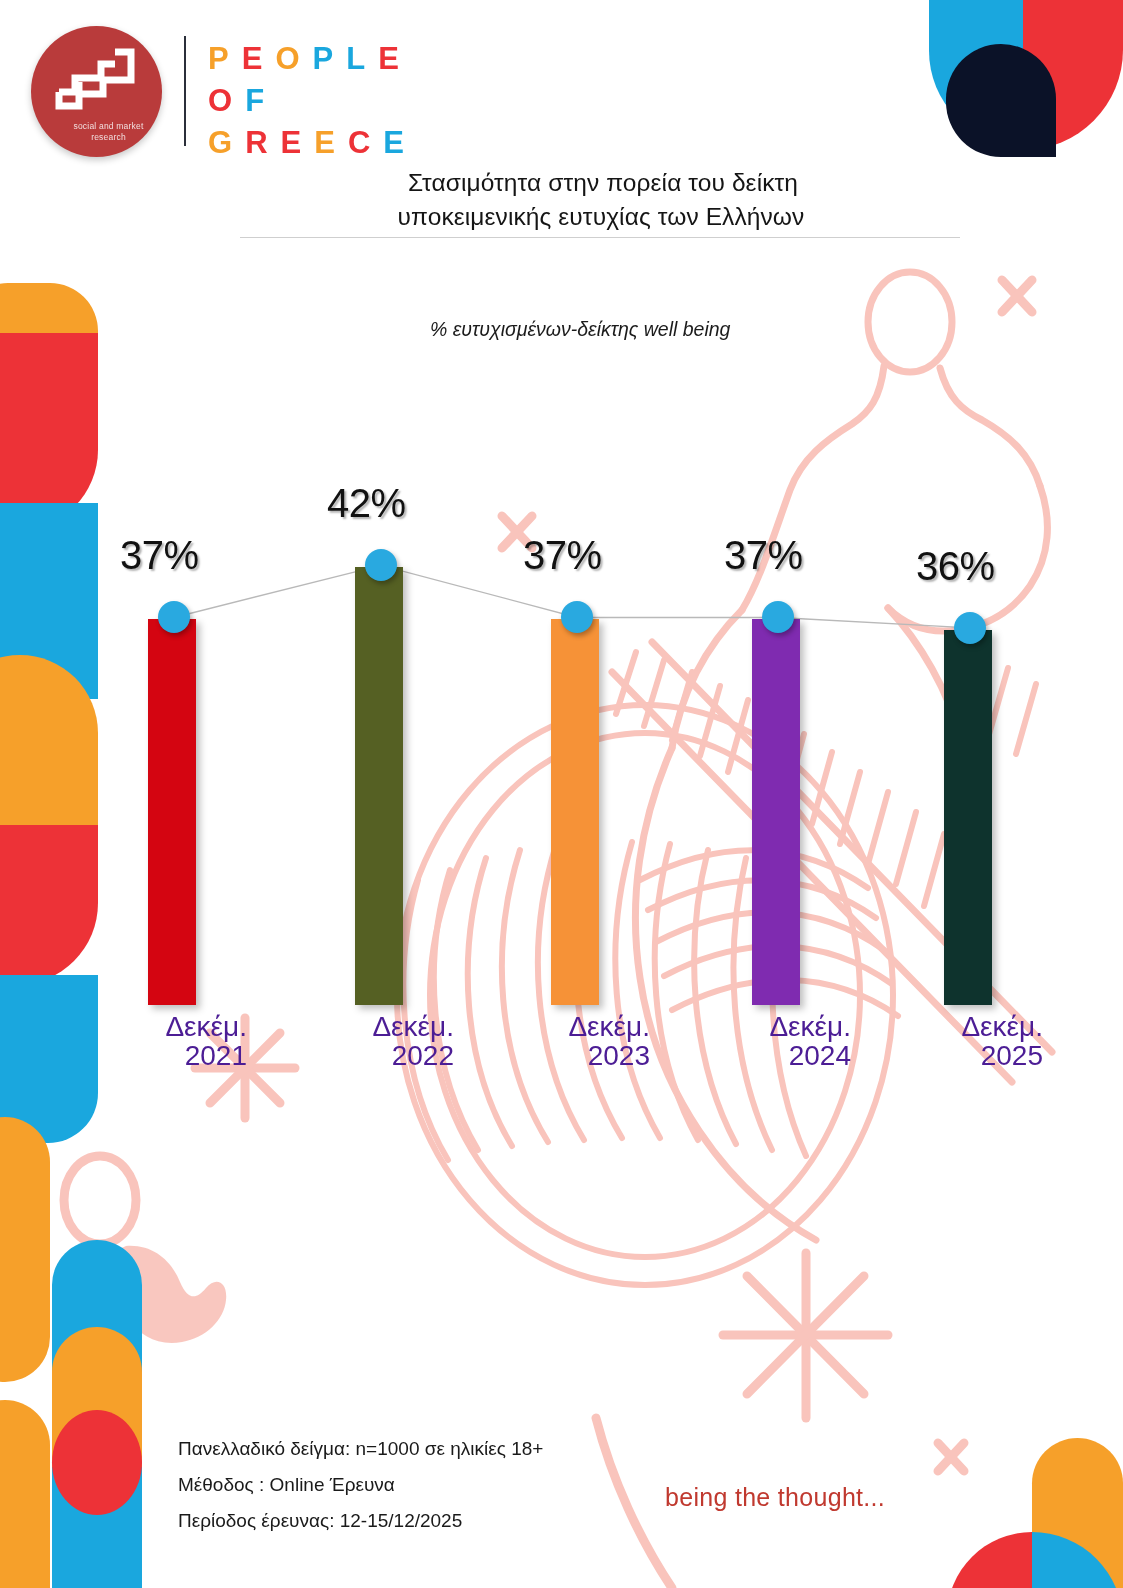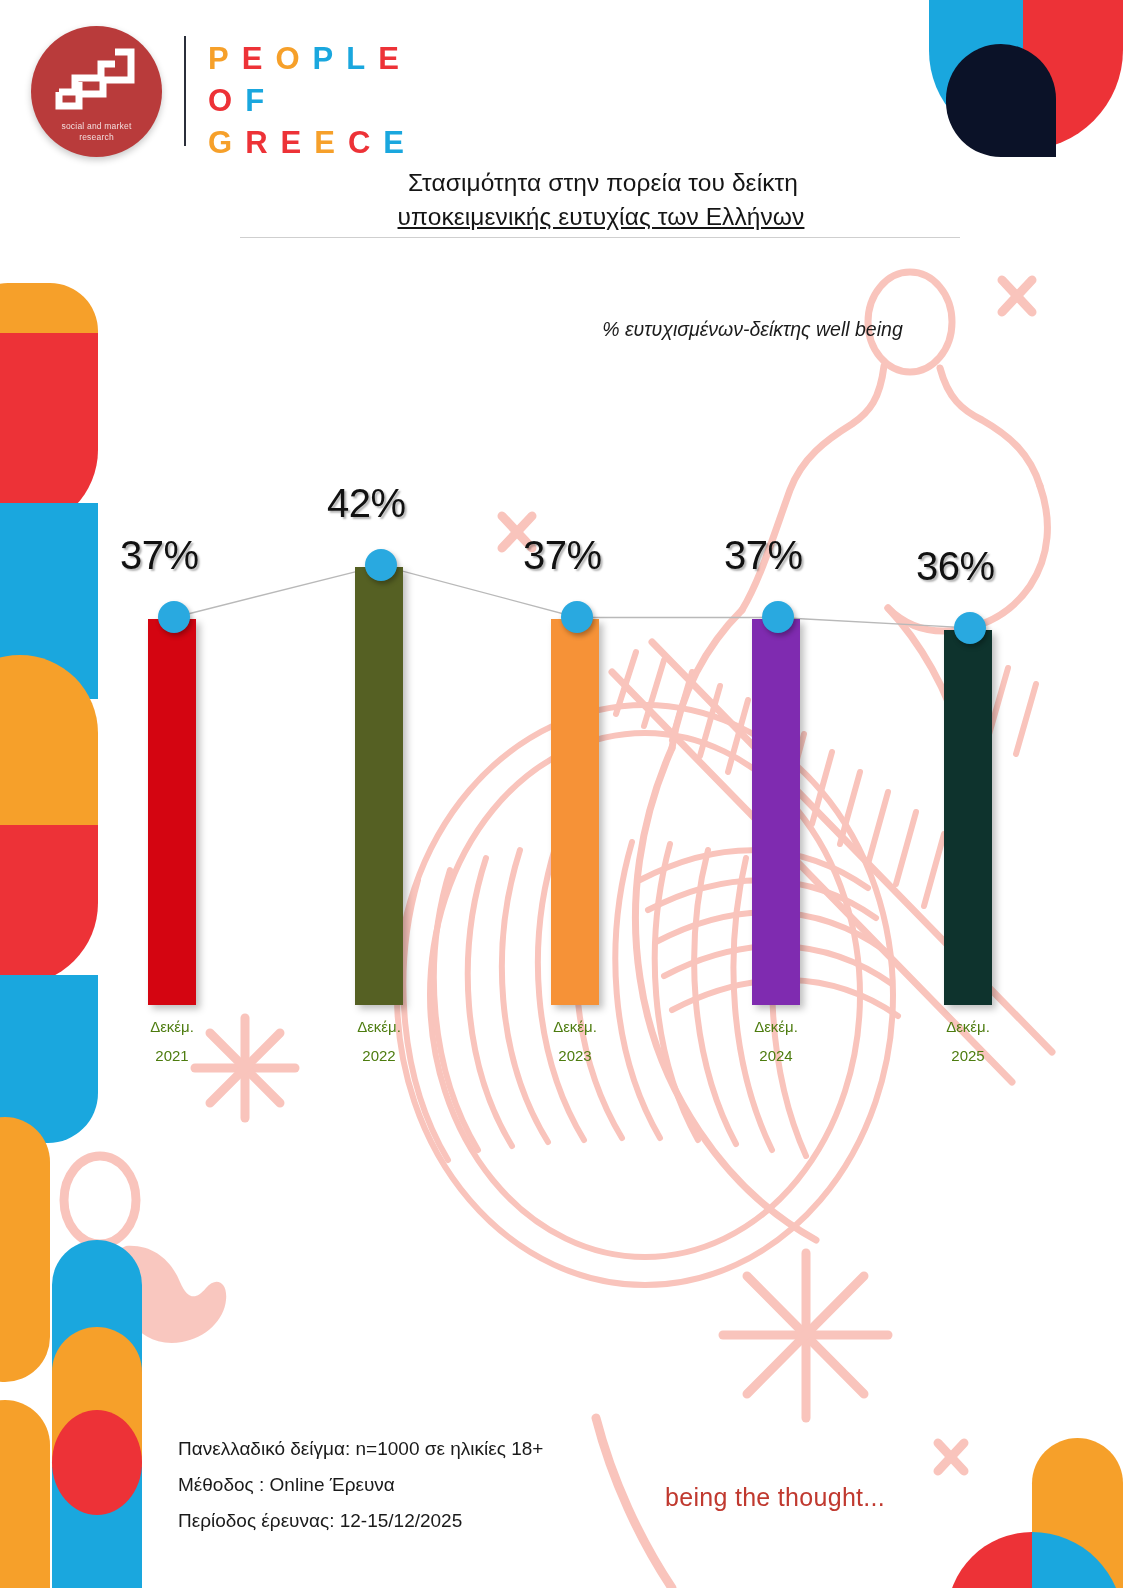--- a/index.html
+++ b/index.html
@@ -27,21 +27,21 @@
   #header { position: absolute; left: 0; top: 0; width: 1123px; height: 175px; }
 
   #logo-badge {
     position: absolute; left: 31px; top: 26px;
     width: 131px; height: 131px; border-radius: 50%;
     background: #b93b3b;
     box-shadow: 0 3px 7px rgba(0,0,0,0.22);
   }
   #logo-mark { position: absolute; left: 22px; top: 22px; width: 88px; height: 64px; }
   .badge-caption {
-    position: absolute; left: 0; width: 131px;
+    position: absolute; left: 12px; width: 131px;
     text-align: center; color: #f2dede;
     font-size: 8.5px; letter-spacing: .2px; line-height: 11px;
   }
   #badge-cap1 { top: 95px; }
   #badge-cap2 { top: 106px; }
 
   #logo-divider {
     position: absolute; left: 184px; top: 36px;
     width: 2px; height: 110px; background: #2b2f3a;
   }
@@ -54,45 +54,45 @@
   
   #tr-blue { position: absolute; left: 929px; top: -40px; width: 94px; height: 185px; background: #1aa7de; border-bottom-left-radius: 94px; border-bottom-right-radius: 0; }
   #tr-red  { position: absolute; left: 1023px; top: -40px; width: 100px; height: 190px; background: #ed3237; border-bottom-right-radius: 100px; }
   #tr-navy { position: absolute; left: 946px; top: 44px; width: 110px; height: 113px; background: #0b1228; border-radius: 55px 55px 55px 55px; }
   #tr-navy-cut { position: absolute; left: 1001px; top: 100px; width: 55px; height: 57px; background: #0b1228; }
 
   
   #title-block { position: absolute; left: 240px; top: 166px; width: 720px; }
   .title-line { font-size: 24.5px; color: #151515; line-height: 34px; letter-spacing: .1px; white-space: nowrap; }
   #title-line-1 { text-align: center; padding-left: 6px; }
-  #title-line-2 { text-align: center; padding-left: 2px; text-decoration: underline; }
+  #title-line-2 { text-align: center; padding-left: 2px; }
   #title-rule { position: absolute; left: 240px; top: 237px; width: 720px; height: 1px; background: #cfcfcf; }
 
   
-  #subtitle { position: absolute; left: 430px; top: 316px; width: 645px; text-align: center; }
+  #subtitle { position: absolute; left: 430px; top: 316px; width: 645px; text-align: left; }
   .sub-line { font-style: italic; font-size: 19.5px; color: #1b1b1b; line-height: 26px; white-space: nowrap; }
 
   
   #chart { position: absolute; left: 0; top: 0; width: 1123px; height: 1588px; }
   .bar {
     position: absolute;
     box-shadow: 4px 4px 7px rgba(0,0,0,0.25);
   }
   .dot {
     position: absolute; width: 32px; height: 32px; border-radius: 50%;
     background: #29a9e0; box-shadow: 2px 3px 5px rgba(0,0,0,0.30);
   }
   .val {
     position: absolute; font-size: 40px; color: #111; white-space: nowrap;
     text-shadow: 2px 2px 2px rgba(0,0,0,0.30);
     letter-spacing: -.5px;
   }
   .xlab {
-    position: absolute; width: 150px; text-align: center;
-    font-size: 15px; color: #4d7c0f; line-height: 29px; white-space: nowrap;
+    position: absolute; width: 150px; text-align: right;
+    font-size: 28px; color: #4c1d95; line-height: 29px; white-space: nowrap;
   }
   #trend-svg { position: absolute; left: 0; top: 0; width: 1123px; height: 1588px; }
 
   
   #footer-notes { position: absolute; left: 178px; top: 1441px; }
   .note { font-size: 19px; color: #1a1a1a; line-height: 16px; margin-bottom: 20px; white-space: nowrap; }
   #tagline {
     position: absolute; left: 665px; top: 1483px;
     font-size: 25px; color: #c0392f; letter-spacing: .3px; white-space: nowrap;
   }

